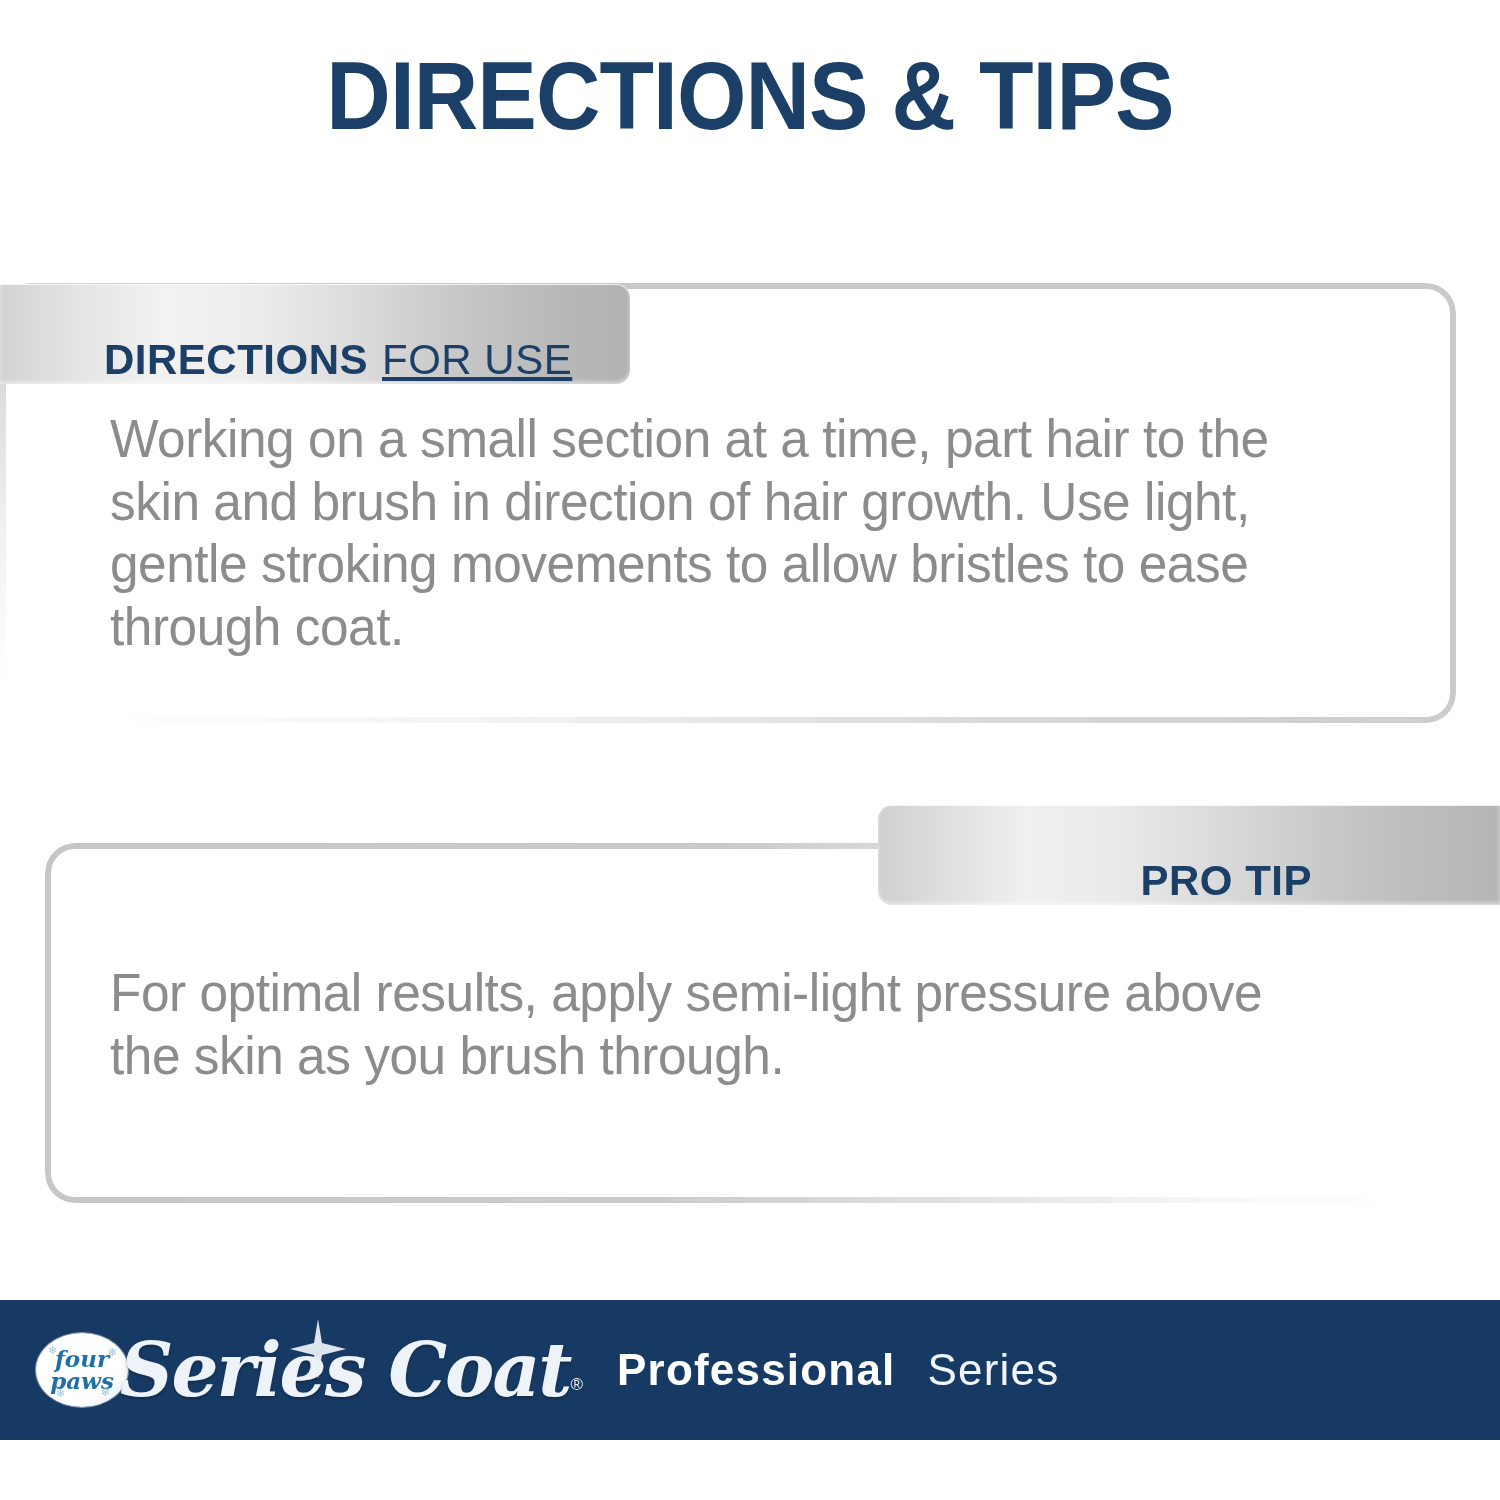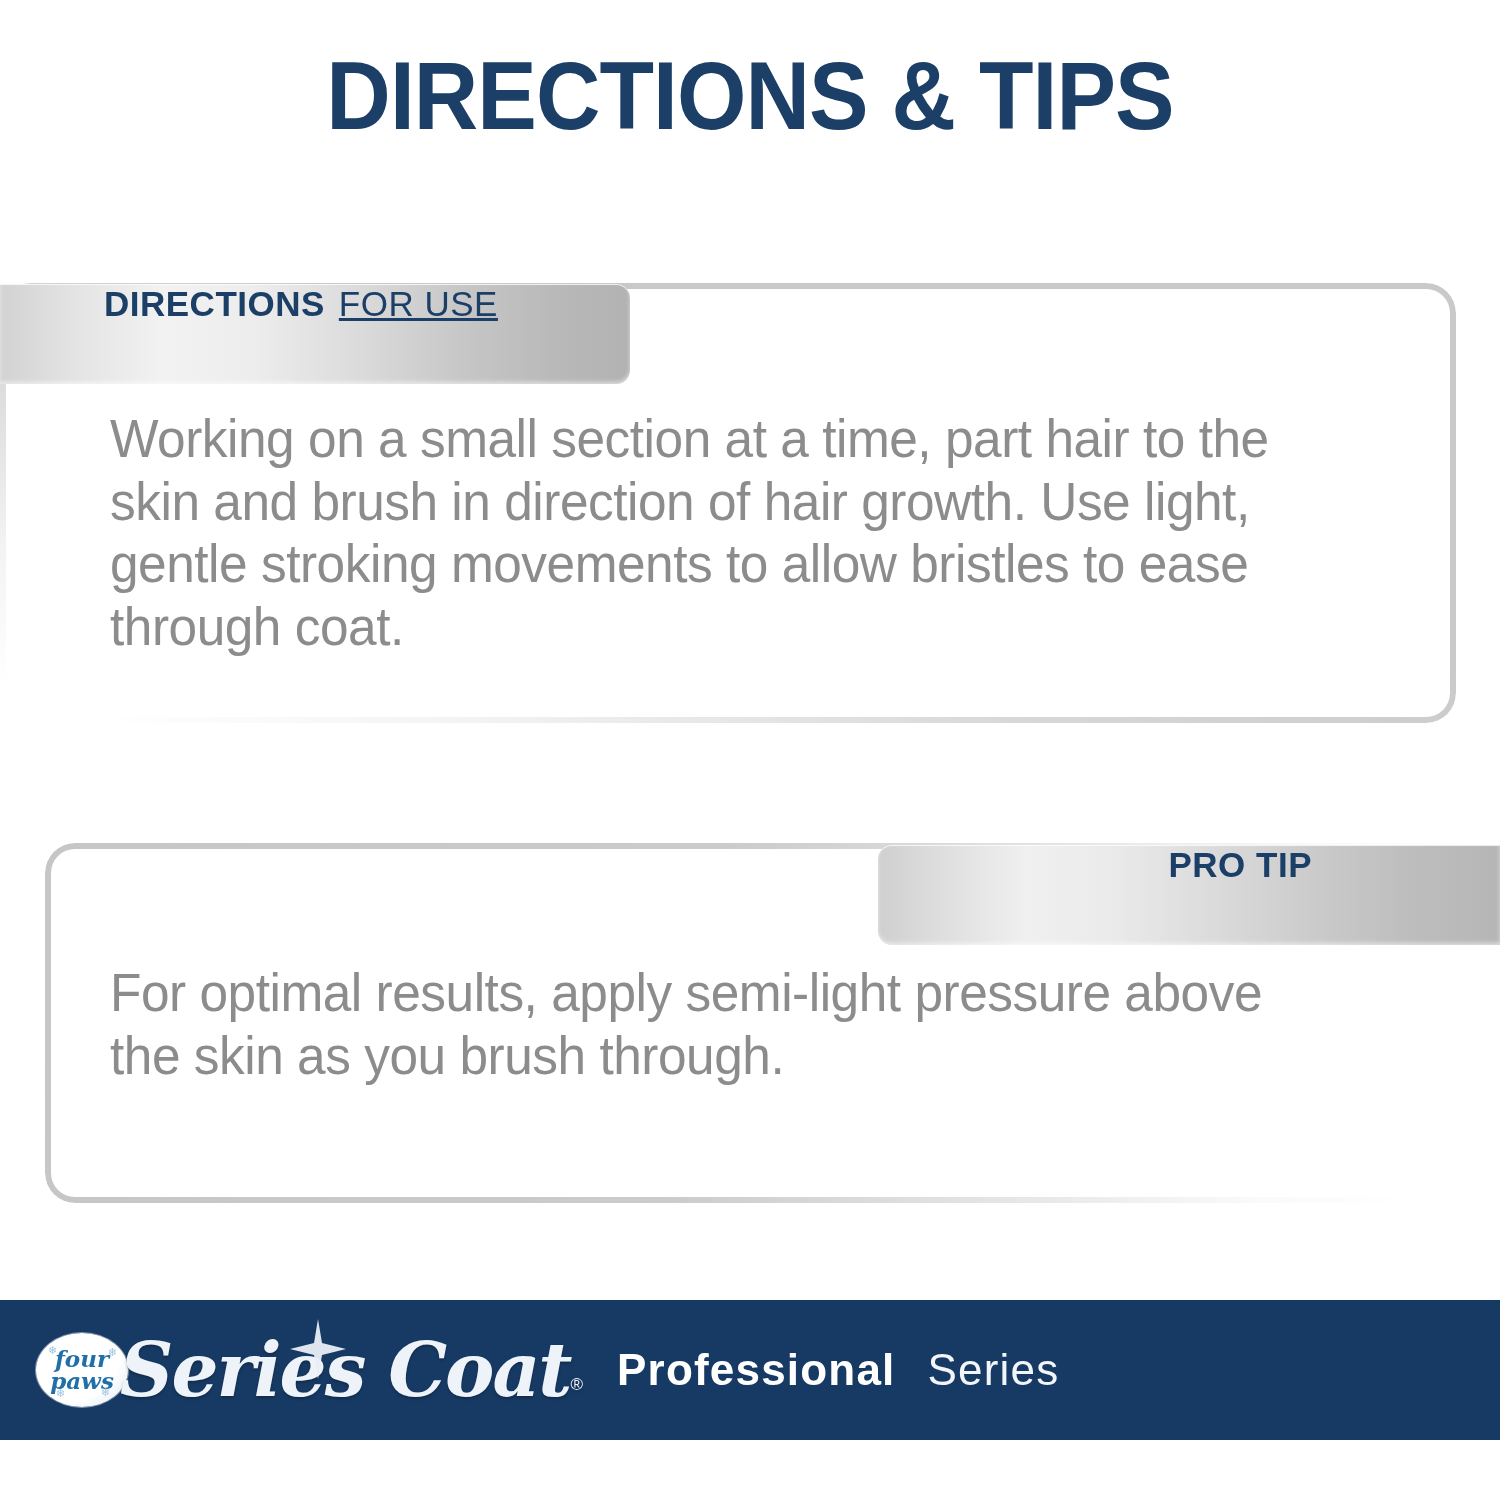--- a/index.html
+++ b/index.html
@@ -68,24 +68,24 @@
       linear-gradient(#000 0 0);
     -webkit-mask-composite: xor;
             mask-composite: exclude;
   }
 
   
   .tab {
     position: absolute;
     box-sizing: border-box;
     display: flex;
-    align-items: flex-start;
+    align-items: flex-end;
     height: 100px;
     color: #1c3f68;
-    font-size: 35px;
+    font-size: 42px;
     letter-spacing: 0.5px;
     white-space: nowrap;
   }
   .tab .strong { font-weight: bold; }
   .tab .light  { font-weight: normal; text-decoration: underline; }
 
   #directions-tab {
     left: 0;
     top: 284px;
     width: 630px;
@@ -100,21 +100,21 @@
         #dcdcdc 56%,
         #c6c6c6 74%,
         #b9b9b9 88%,
         #b2b2b2 100%);
     box-shadow: inset 0 1px 0 rgba(255,255,255,0.75),
                 inset 0 -2px 4px rgba(255,255,255,0.55);
   }
 
   #protip-tab {
     left: 878px;
-    top: 845px;
+    top: 805px;
     width: 622px;
     padding-right: 188px;
     justify-content: flex-end;
     border-radius: 14px 0 0 14px;
     background: linear-gradient(
         to right,
         #cfcfcf 0%,
         #dedede 10%,
         #f0f0f0 24%,
         #eaeaea 38%,

